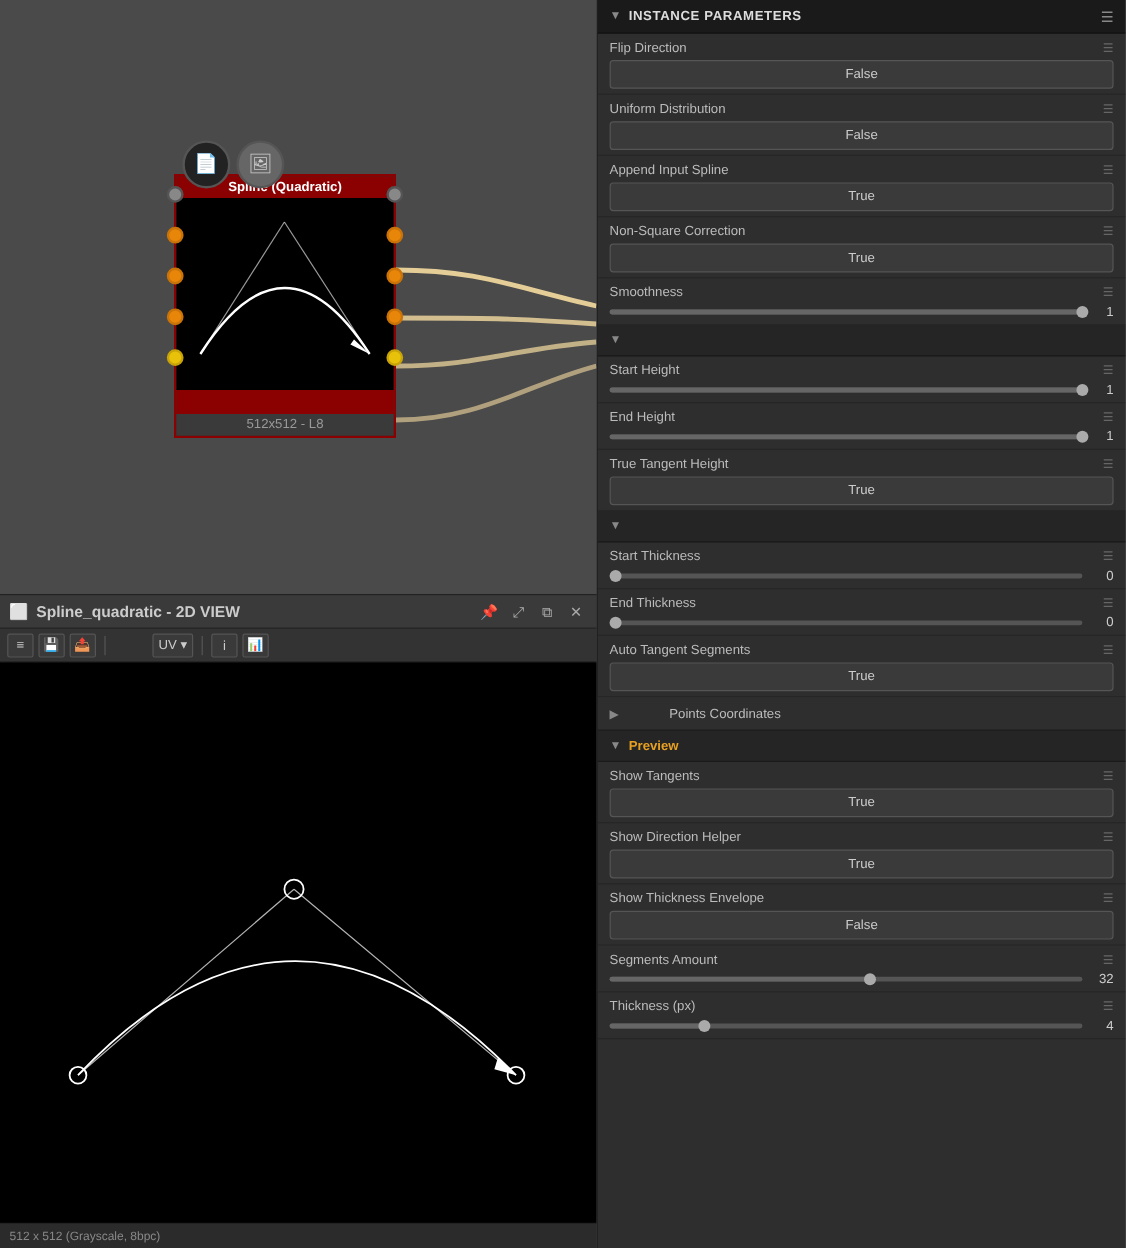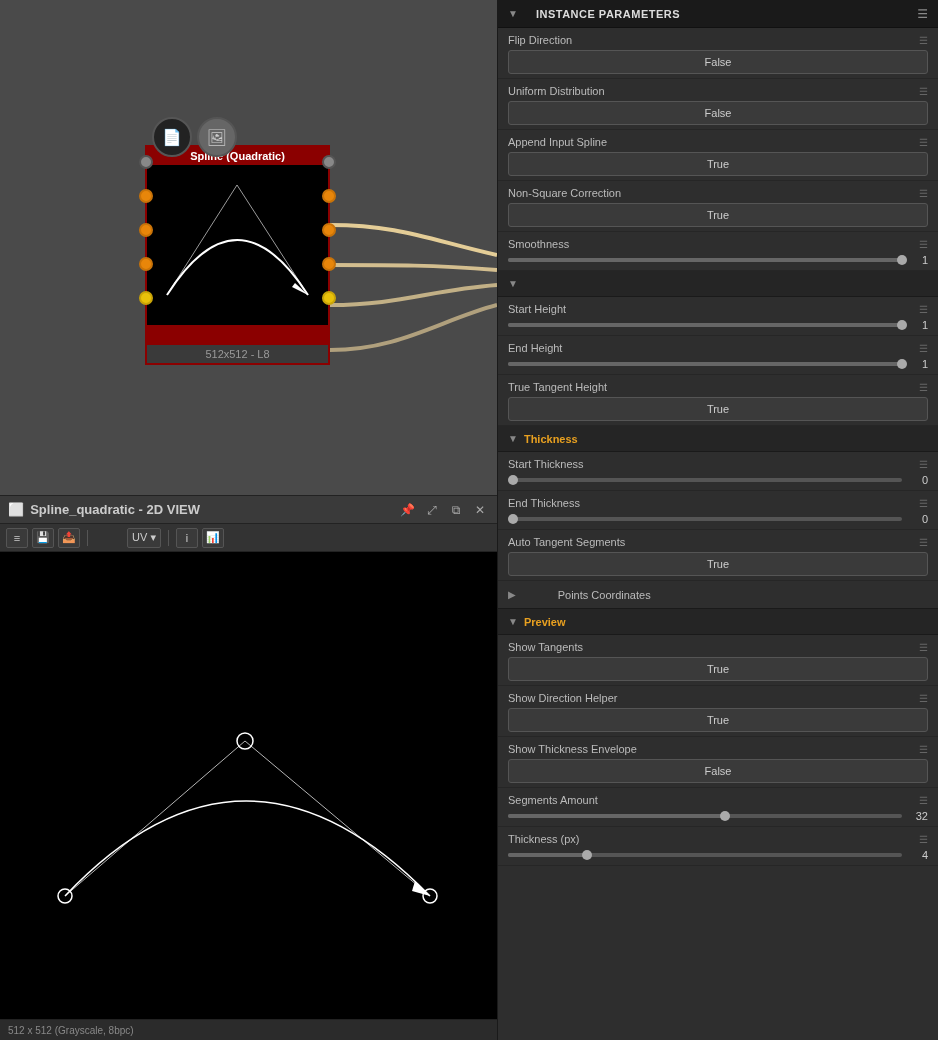--- a/index.html
+++ b/index.html
@@ -237,21 +237,20 @@
       background: #1a1a1a;
       border-top: none;
     }
     .section-title {
       font-size: 11px;
       font-weight: bold;
       color: #ddd;
       text-transform: uppercase;
       letter-spacing: 0.5px;
       flex: 1;
-      margin-left: 12px;
     }
     .section-arrow {
       font-size: 10px;
       color: #888;
     }
     .filter-icon {
       font-size: 12px;
       color: #888;
     }
 
@@ -564,21 +563,20 @@
       <span class="param-label-text">True Tangent Height</span>
       <span class="param-filter-icon">☰</span>
     </div>
     <div class="toggle-btn">
       <span>True</span>
     </div>
   </div>
 
   <div class="subsection-header">
     <span class="subsection-arrow">▼</span>
-    <span class="subsection-title">Thickness</span>
   </div>
 
   <div class="param-row">
     <div class="param-label">
       <span class="param-label-text">Start Thickness</span>
       <span class="param-filter-icon">☰</span>
     </div>
     <div class="slider-row">
       <div class="slider-track">
         <div class="slider-fill" style="width:0%;"></div>

